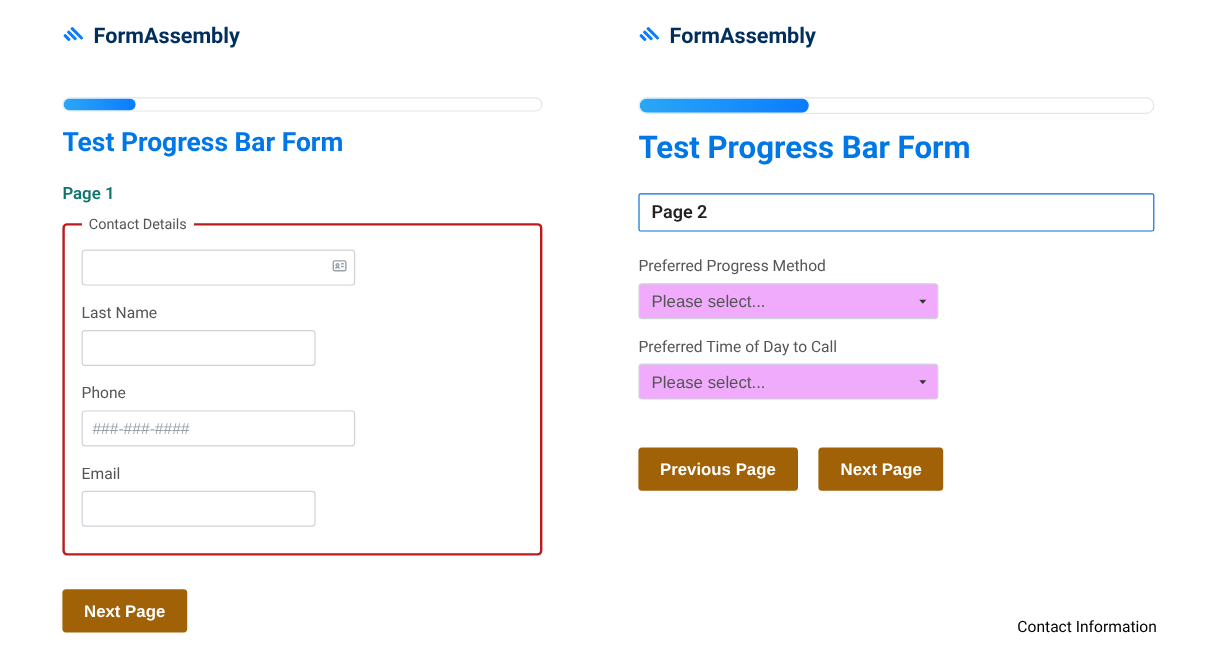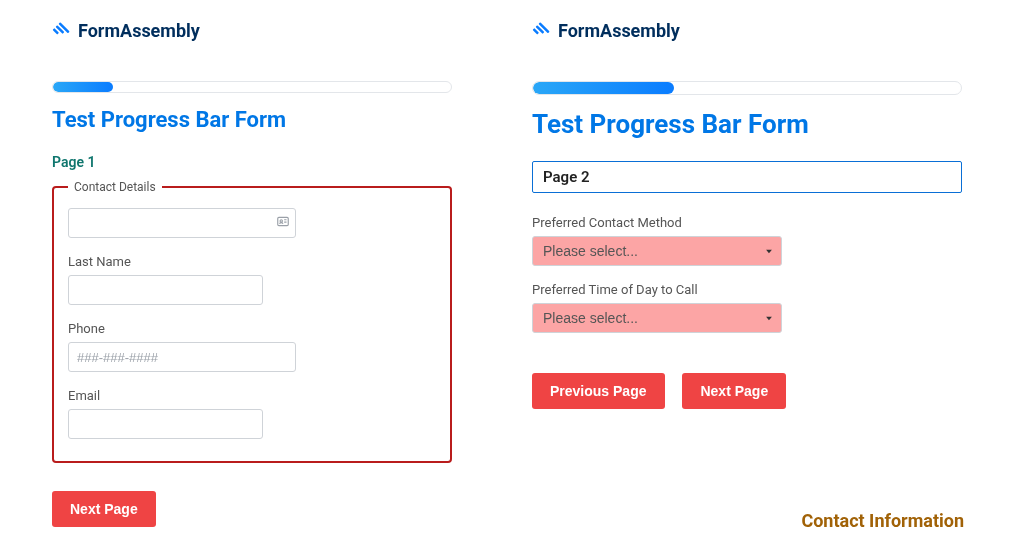--- a/index.html
+++ b/index.html
@@ -130,63 +130,63 @@
 
   .select-wrap {
     position: relative;
     max-width: 250px;
   }
   .select-wrap select {
     width: 100%;
     height: 30px;
     border: 1px solid #cfd3d8;
     border-radius: 3px;
-    background: #fca5a5;
+    background: #f0abfc;
     padding: 4px 26px 4px 10px;
     font-size: 14px;
     color: #555;
     appearance: none;
     -webkit-appearance: none;
   }
   .select-caret {
     position: absolute;
     right: 8px;
     top: 50%;
     transform: translateY(-50%);
     pointer-events: none;
     color: #333;
   }
 
   .btn {
     display: inline-flex;
     align-items: center;
     justify-content: center;
-    background: #ef4444;
+    background: #a16207;
     color: #fff;
     border: none;
     border-radius: 3px;
     padding: 10px 18px;
     font-size: 14px;
     font-weight: 600;
     cursor: pointer;
   }
   .btn + .btn { margin-left: 14px; }
 
   .nav-row {
     margin-top: 28px;
   }
   .panel.right .nav-row { margin-top: 40px; }
 
   .footer-link {
     position: absolute;
     right: 60px;
     bottom: 20px;
-    color: #a16207;
-    font-weight: 700;
-    font-size: 18px;
+    color: #000000;
+    font-weight: 400;
+    font-size: 13px;
     cursor: pointer;
   }
 </style>
 </head>
 <body>
 
 <div class="panel left">
   <div class="logo">
     <span class="logo-icon">
       <svg viewBox="0 0 24 24" width="20" height="20">
@@ -265,21 +265,21 @@
     <div class="progress-fill" id="right-progress" style="width: 33%;"></div>
   </div>
 
   <h2 class="form-title">Test Progress Bar Form</h2>
 
   <div class="page2-box">
     <span>Page 2</span>
   </div>
 
   <div class="field-block" style="max-width:250px">
-    <label>Preferred Contact Method</label>
+    <label>Preferred Progress Method</label>
     <div class="select-wrap">
       <select>
         <option>Please select...</option>
       </select>
       <span class="select-caret">
         <svg width="10" height="10" viewBox="0 0 24 24" fill="currentColor">
             <path d="M5 8l7 8 7-8z"></path>
           </svg>
       </span>
     </div>

